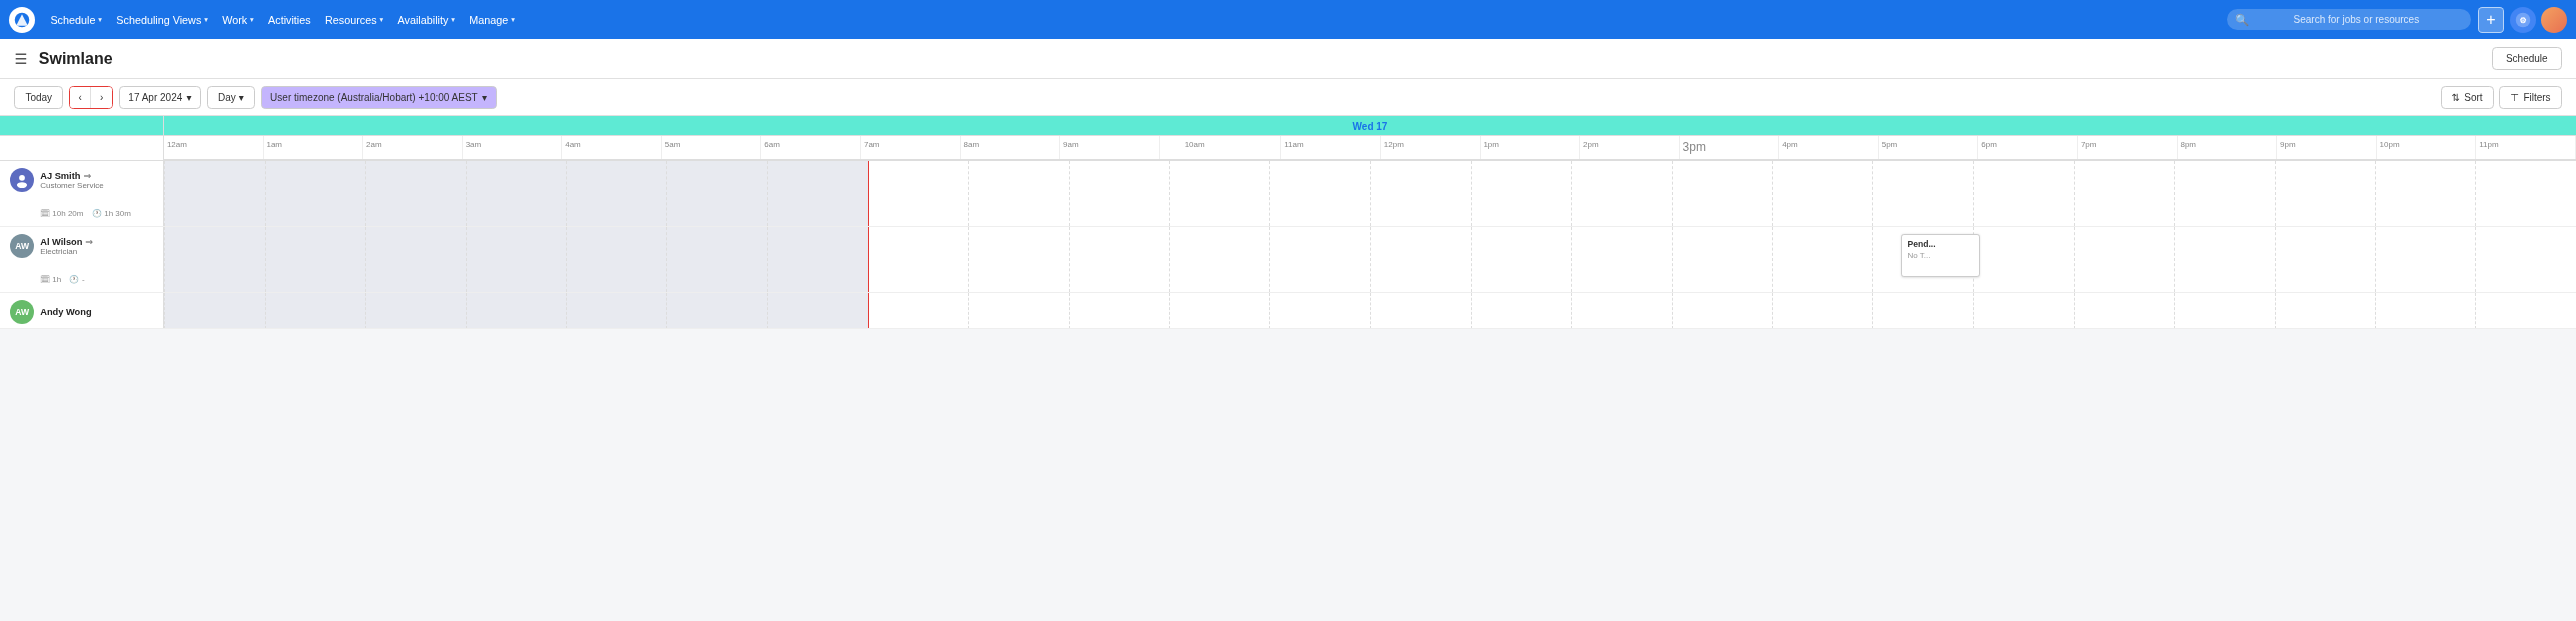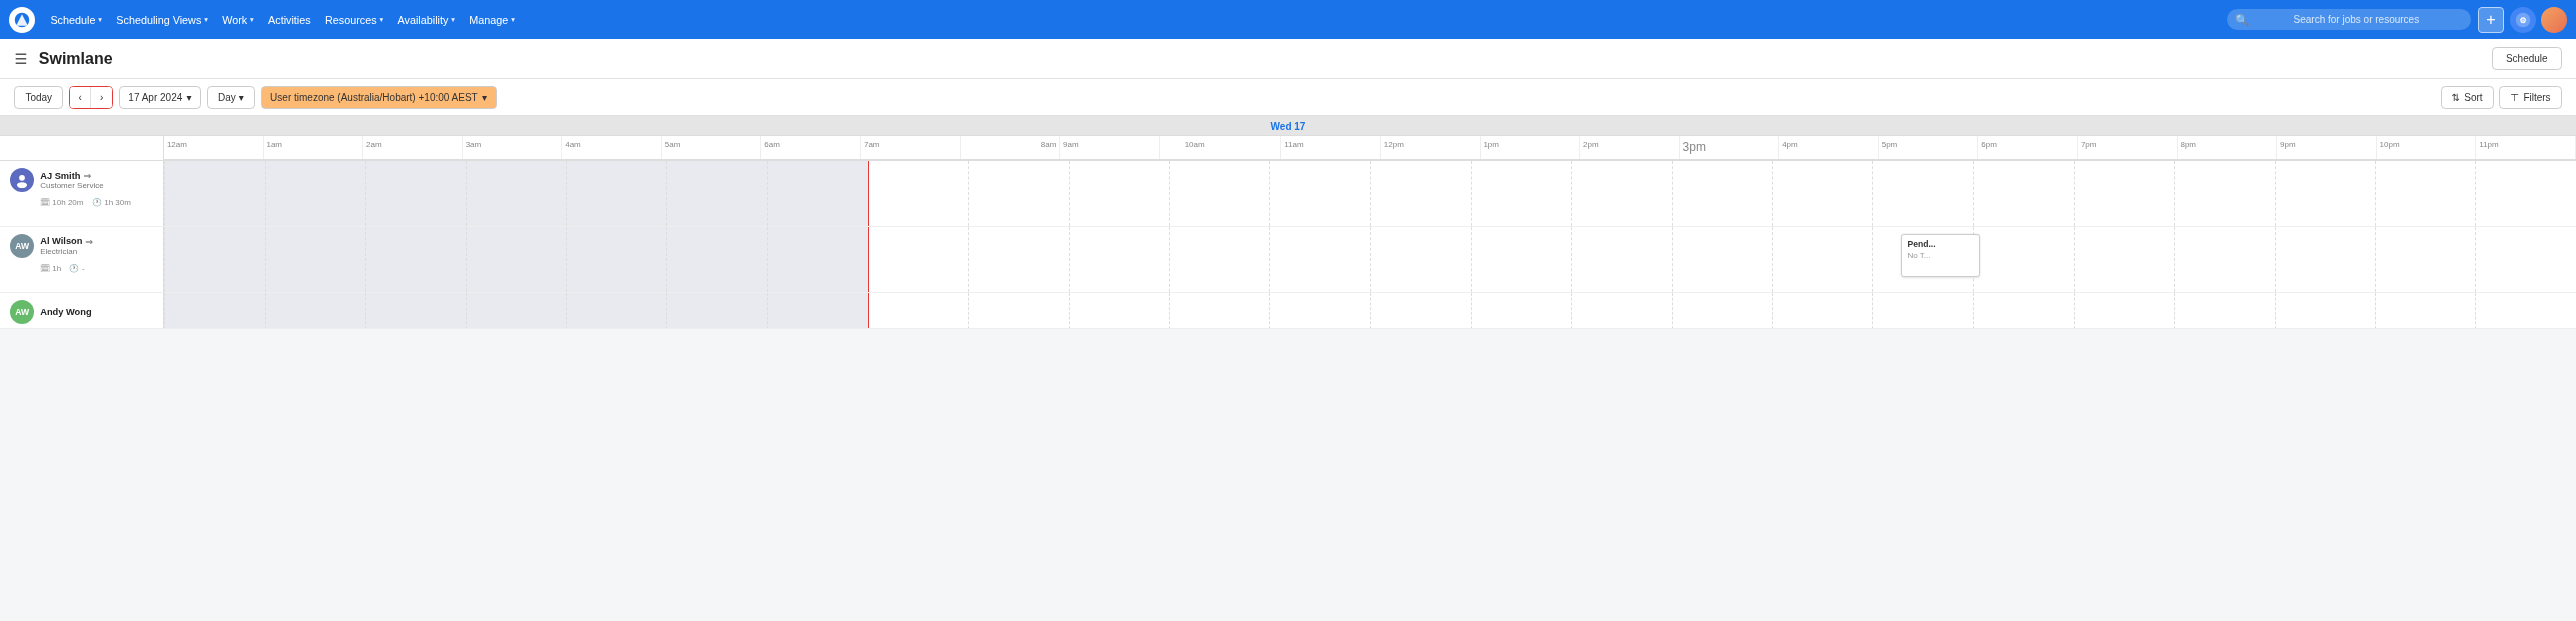--- a/index.html
+++ b/index.html
@@ -171,21 +171,21 @@
       background: white;
       border: 0.7px solid #ccc;
       border-radius: 4.3px;
       padding: 5px 8.6px;
       font-size: 10px;
       cursor: pointer;
       color: #333;
       display: flex; align-items: center; gap: 4.3px;
     }
     .toolbar-timezone {
-      background: #fdba74;
+      background: #c4b5fd;
       border: 0.7px solid #ccc;
       border-radius: 4.3px;
       padding: 5px 8.6px;
       font-size: 10px;
       cursor: pointer;
       color: #333;
       display: flex; align-items: center; gap: 4.3px;
     }
     .toolbar-right {
       margin-left: auto;
@@ -239,21 +239,21 @@
       border-bottom: 0.7px solid #eee;
     }
     .resource-info {
       width: 164px;
       flex-shrink: 0;
       padding: 8.6px 10px;
       background: white;
       border-right: 0.7px solid #ddd;
       display: flex;
       flex-direction: column;
-      gap: 3px;
+      gap: 14px;
     }
 
     
     .event-card {
       position: absolute;
       top: 7.2px;
       height: 43px;
       background: white;
       border: 0.7px solid #ccc;
       border-radius: 2.9px;
@@ -360,42 +360,42 @@
       <span style="font-size:10px;">⊤</span>
       <span>Filters</span>
     </button>
   </div>
 </div>
 
 <div class="main-content">
 
   <div style="display:flex;flex-direction:column;flex:1;overflow:hidden;">
 
-    <div style="display:flex;background:#e5e5e5;border-bottom:0.7px solid #ddd;flex-direction:column;">
+    <div style="display:flex;background:#5eead4;border-bottom:0.7px solid #ddd;">
       <div style="width:164px;flex-shrink:0;border-right:0.7px solid #ddd;"></div>
       <div style="flex:1;text-align:center;padding:4.3px 0 2.9px;overflow:hidden;">
         <span class="date-header-label">Wed 17</span>
       </div>
     </div>
 
     <div style="display:flex;flex-direction:column;flex:1;overflow:hidden;">
 
       <div style="display:flex;background:white;border-bottom:0.7px solid #ddd;flex-shrink:0;">
         <div style="width:164px;flex-shrink:0;border-right:0.7px solid #ddd;"></div>
         <div style="flex:1;overflow:hidden;">
           <div class="hours-header" style="min-width:100%;position:relative;" id="hours-header-row">
           <div class="hour-label" style="flex: 1 1 0%; min-width: 42px; padding: 4.3px 2.9px; font-size: 8px; color: rgb(136, 136, 136); border-right: 0.7px solid rgb(238, 238, 238);">12am</div>
               <div class="hour-label" style="flex: 1 1 0%; min-width: 42px; padding: 4.3px 2.9px; font-size: 8px; color: rgb(136, 136, 136); border-right: 0.7px solid rgb(238, 238, 238);">1am</div>
               <div class="hour-label" style="flex: 1 1 0%; min-width: 42px; padding: 4.3px 2.9px; font-size: 8px; color: rgb(136, 136, 136); border-right: 0.7px solid rgb(238, 238, 238);">2am</div>
               <div class="hour-label" style="flex: 1 1 0%; min-width: 42px; padding: 4.3px 2.9px; font-size: 8px; color: rgb(136, 136, 136); border-right: 0.7px solid rgb(238, 238, 238);">3am</div>
               <div class="hour-label" style="flex: 1 1 0%; min-width: 42px; padding: 4.3px 2.9px; font-size: 8px; color: rgb(136, 136, 136); border-right: 0.7px solid rgb(238, 238, 238);">4am</div>
               <div class="hour-label" style="flex: 1 1 0%; min-width: 42px; padding: 4.3px 2.9px; font-size: 8px; color: rgb(136, 136, 136); border-right: 0.7px solid rgb(238, 238, 238);">5am</div>
               <div class="hour-label" style="flex: 1 1 0%; min-width: 42px; padding: 4.3px 2.9px; font-size: 8px; color: rgb(136, 136, 136); border-right: 0.7px solid rgb(238, 238, 238);">6am</div>
               <div class="hour-label" style="flex: 1 1 0%; min-width: 42px; padding: 4.3px 2.9px; font-size: 8px; color: rgb(136, 136, 136); border-right: 0.7px solid rgb(238, 238, 238);">7am</div>
-              <div class="hour-label" style="flex: 1 1 0%; min-width: 42px; padding: 4.3px 2.9px; font-size: 8px; color: rgb(136, 136, 136); border-right: 0.7px solid rgb(238, 238, 238); text-align: right;">8am</div>
+              <div class="hour-label" style="flex: 1 1 0%; min-width: 42px; padding: 4.3px 2.9px; font-size: 8px; color: rgb(136, 136, 136); border-right: 0.7px solid rgb(238, 238, 238);">8am</div>
               <div class="hour-label" style="flex: 1 1 0%; min-width: 42px; padding: 4.3px 2.9px; font-size: 8px; color: rgb(136, 136, 136); border-right: 0.7px solid rgb(238, 238, 238);">9am</div>
               <div class="hour-label" style="flex: 1 1 0%; min-width: 42px; padding: 4.3px 2.9px; font-size: 8px; color: rgb(136, 136, 136); border-right: 0.7px solid rgb(238, 238, 238); margin-left: 22px;">10am</div>
               <div class="hour-label" style="flex: 1 1 0%; min-width: 42px; padding: 4.3px 2.9px; font-size: 8px; color: rgb(136, 136, 136); border-right: 0.7px solid rgb(238, 238, 238);">11am</div>
               <div class="hour-label" style="flex: 1 1 0%; min-width: 42px; padding: 4.3px 2.9px; font-size: 8px; color: rgb(136, 136, 136); border-right: 0.7px solid rgb(238, 238, 238);">12pm</div>
               <div class="hour-label" style="flex: 1 1 0%; min-width: 42px; padding: 4.3px 2.9px; font-size: 8px; color: rgb(136, 136, 136); border-right: 0.7px solid rgb(238, 238, 238);">1pm</div>
               <div class="hour-label" style="flex: 1 1 0%; min-width: 42px; padding: 4.3px 2.9px; font-size: 8px; color: rgb(136, 136, 136); border-right: 0.7px solid rgb(238, 238, 238);">2pm</div>
               <div class="hour-label" style="flex: 1 1 0%; min-width: 42px; padding: 4.3px 2.9px; font-size: 12px; color: rgb(136, 136, 136); border-right: 0.7px solid rgb(238, 238, 238);">3pm</div>
               <div class="hour-label" style="flex: 1 1 0%; min-width: 42px; padding: 4.3px 2.9px; font-size: 8px; color: rgb(136, 136, 136); border-right: 0.7px solid rgb(238, 238, 238);">4pm</div>
               <div class="hour-label" style="flex: 1 1 0%; min-width: 42px; padding: 4.3px 2.9px; font-size: 8px; color: rgb(136, 136, 136); border-right: 0.7px solid rgb(238, 238, 238);">5pm</div>
               <div class="hour-label" style="flex: 1 1 0%; min-width: 42px; padding: 4.3px 2.9px; font-size: 8px; color: rgb(136, 136, 136); border-right: 0.7px solid rgb(238, 238, 238);">6pm</div>
@@ -465,21 +465,21 @@
                 <div style="position: absolute; left: 91.6667%; top: 0px; bottom: 0px; width: 0.7px; border-left: 0.7px dashed rgb(221, 221, 221);"></div>
                 <div style="position: absolute; left: 95.8333%; top: 0px; bottom: 0px; width: 0.7px; border-left: 0.7px dashed rgb(221, 221, 221);"></div>
                 <div style="position: absolute; left: 29.1667%; top: 0px; bottom: 0px; width: 1.4px; background: rgb(229, 57, 53); z-index: 5;"></div>
               </div>
             </div>
             <div class="resource-row" style="display: flex; border-bottom: 0.7px solid rgb(238, 238, 238);">
               <div class="resource-info" style="width: 164px; flex-shrink: 0; padding: 7.2px 10px; background: white; border-right: 0.7px solid rgb(221, 221, 221);">
                 <div style="display: flex; align-items: center; gap: 5.8px;">
                   <div style="width: 24.4px; height: 24.4px; border-radius: 50%; flex-shrink: 0; background: rgb(120, 144, 156); display: flex; align-items: center; justify-content: center; font-size: 8.6px; font-weight: 600; color: white;">AW</div>
                   <div>
-                    <div style="display: flex; align-items: flex-start; gap: 2.9px;">
+                    <div style="display: flex; align-items: center; gap: 2.9px;">
                       <span style="font-size: 9.3px; font-weight: 600; color: rgb(34, 34, 34);">Al Wilson</span>
                       <span style="font-size: 9.3px; color: rgb(85, 85, 85);">⇒</span>
                     </div>
                     <div style="font-size: 8px; color: rgb(119, 119, 119);">Electrician</div>
                   </div>
                 </div>
                 <div style="display: flex; align-items: center; gap: 8.6px; margin-top: 2.9px; margin-left: 30px; font-size: 8px; color: rgb(136, 136, 136);">
                   <div style="display: flex; align-items: center; gap: 2.2px;">
                     <span>🗓</span>
                     <span>1h</span>

